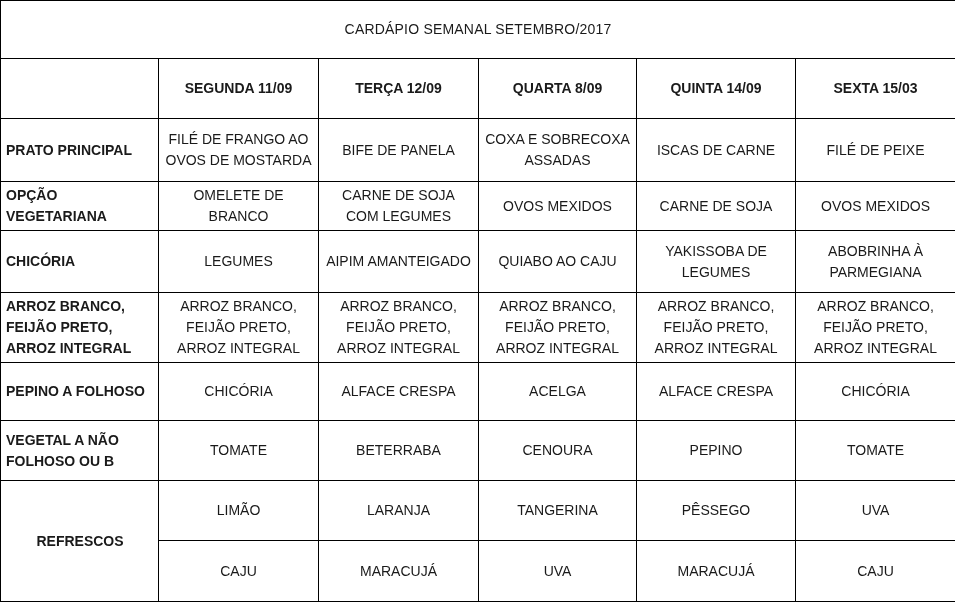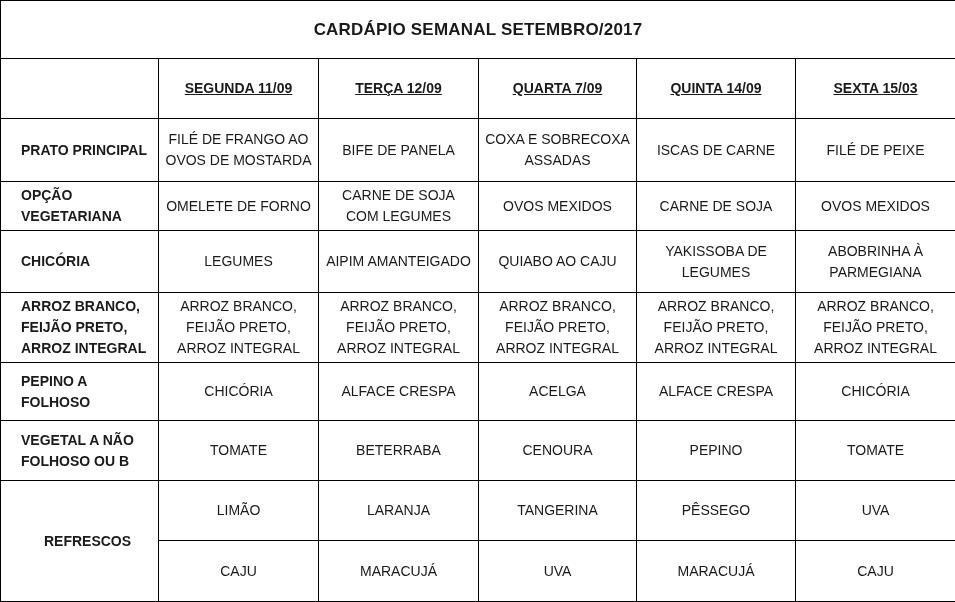--- a/index.html
+++ b/index.html
@@ -19,35 +19,34 @@
   .menu-table td {
     border: 1px solid #000000;
     text-align: center;
     vertical-align: middle;
     padding: 3px 6px;
     font-size: 14px;
     line-height: 1.5;
     overflow: hidden;
   }
   td.title-cell {
-    font-weight: bold;
-    font-size: 17px;
+    font-weight: normal;
+    font-size: 14px;
     letter-spacing: 0.2px;
   }
   td.day-header {
     font-weight: bold;
-    text-decoration: underline;
   }
   td.corner-cell {
     background: #ffffff;
   }
   td.row-label {
     font-weight: bold;
     text-align: left;
-    padding-left: 20px;
+    padding-left: 5px;
     padding-right: 4px;
   }
   td.row-label.centered {
     text-align: center;
   }
 </style>
 </head>
 <body>
 
 <table class="menu-table">
@@ -62,37 +61,37 @@
 
   <tbody>
       <tr style="height:58px">
     <td colspan="6" class="title-cell">CARDÁPIO SEMANAL SETEMBRO/2017</td>
   </tr>
 
   <tr style="height:60px">
     <td class="corner-cell"></td>
     <td class="day-header">SEGUNDA  11/09</td>
     <td class="day-header">TERÇA 12/09</td>
-    <td class="day-header">QUARTA 7/09</td>
+    <td class="day-header">QUARTA 8/09</td>
     <td class="day-header">QUINTA 14/09</td>
     <td class="day-header">SEXTA 15/03</td>
   </tr>
 
   <tr style="height:63px">
     <td class="row-label">PRATO PRINCIPAL</td>
     <td>FILÉ DE FRANGO AO OVOS DE MOSTARDA</td>
     <td>BIFE DE PANELA</td>
     <td>COXA E SOBRECOXA ASSADAS</td>
     <td>ISCAS DE CARNE</td>
     <td>FILÉ DE PEIXE</td>
   </tr>
 
   <tr style="height:47px">
     <td class="row-label">OPÇÃO VEGETARIANA</td>
-    <td>OMELETE DE FORNO</td>
+    <td>OMELETE DE BRANCO</td>
     <td>CARNE DE SOJA COM LEGUMES</td>
     <td>OVOS MEXIDOS</td>
     <td>CARNE DE SOJA</td>
     <td>OVOS MEXIDOS</td>
   </tr>
 
   <tr style="height:62px">
     <td class="row-label">CHICÓRIA</td>
     <td>LEGUMES</td>
     <td>AIPIM AMANTEIGADO</td>

